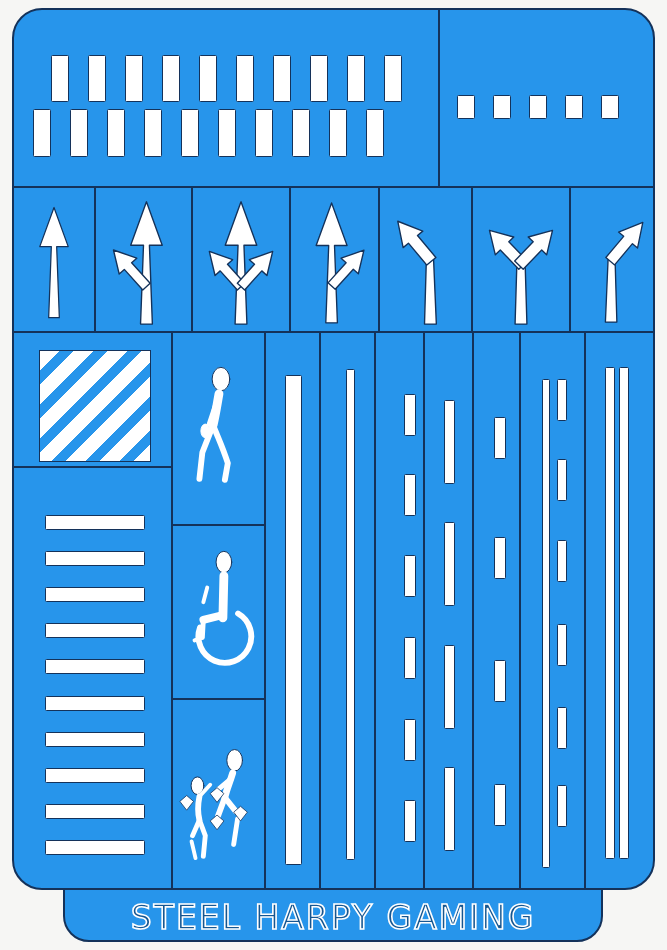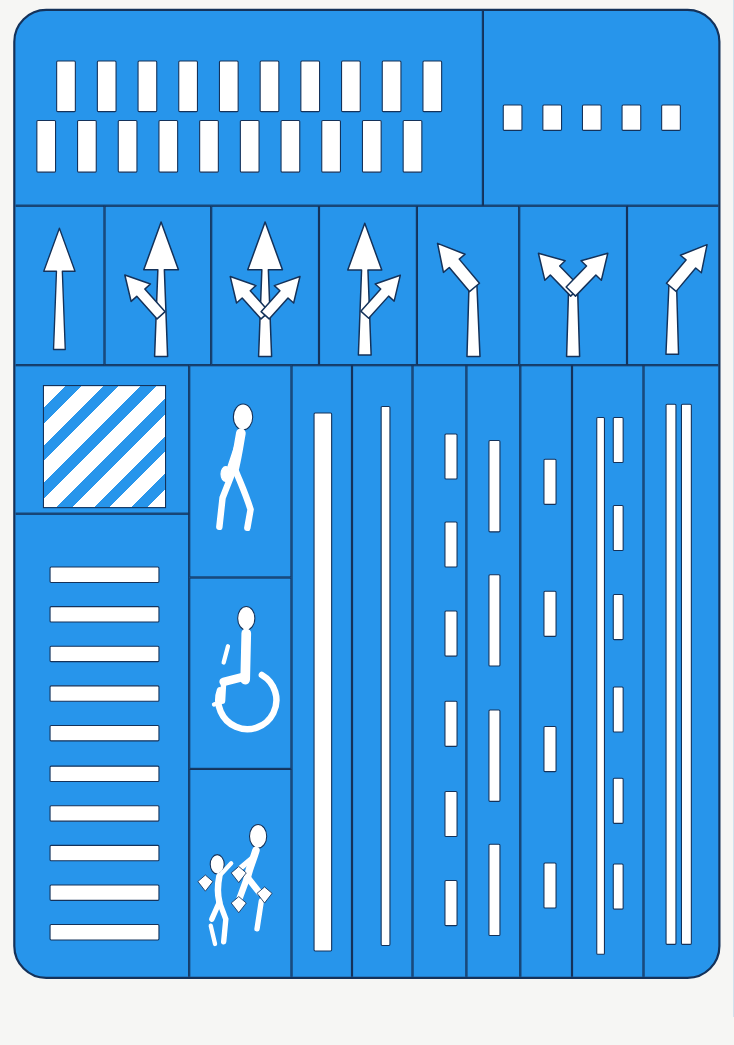--- a/index.html
+++ b/index.html
@@ -25,20 +25,23 @@
     text-shadow:0 0 1px rgba(10,35,70,.55);
     white-space:nowrap;
   }
   .arrow-svg,.icon-svg{position:absolute;left:0;top:0;width:100%;height:100%;}
 </style>
 </head>
 <body>
 
 <div class="stage" id="stage" style="background: rgb(246, 246, 244);">
 
+  <div class="tab">
+    <span class="brand-text">STEEL HARPY GAMING</span>
+  </div>
 
   <div class="sheet" id="sheet">
 
     <div class="cell" id="cellCrosswalk" style="left:0;top:0;width:425px;height:177px;border-left:none;border-top:none;"></div>
     <div class="cell" id="cellSmallDash" style="left:425px;top:0;width:218px;height:177px;border-right:none;border-top:none;"></div>
 
     <div class="cell arrowcell" style="left:0;top:177px;width:81px;height:145px;border-left:none;">
       <svg class="arrow-svg" viewBox="0 0 90 145">
         <path d="M39,138 L51,138 L48,58 L61,58 L45,14 L29,58 L42,58 Z" fill="#fff" stroke="#14325A" stroke-width="1.4" stroke-linejoin="round"></path>
       </svg>

